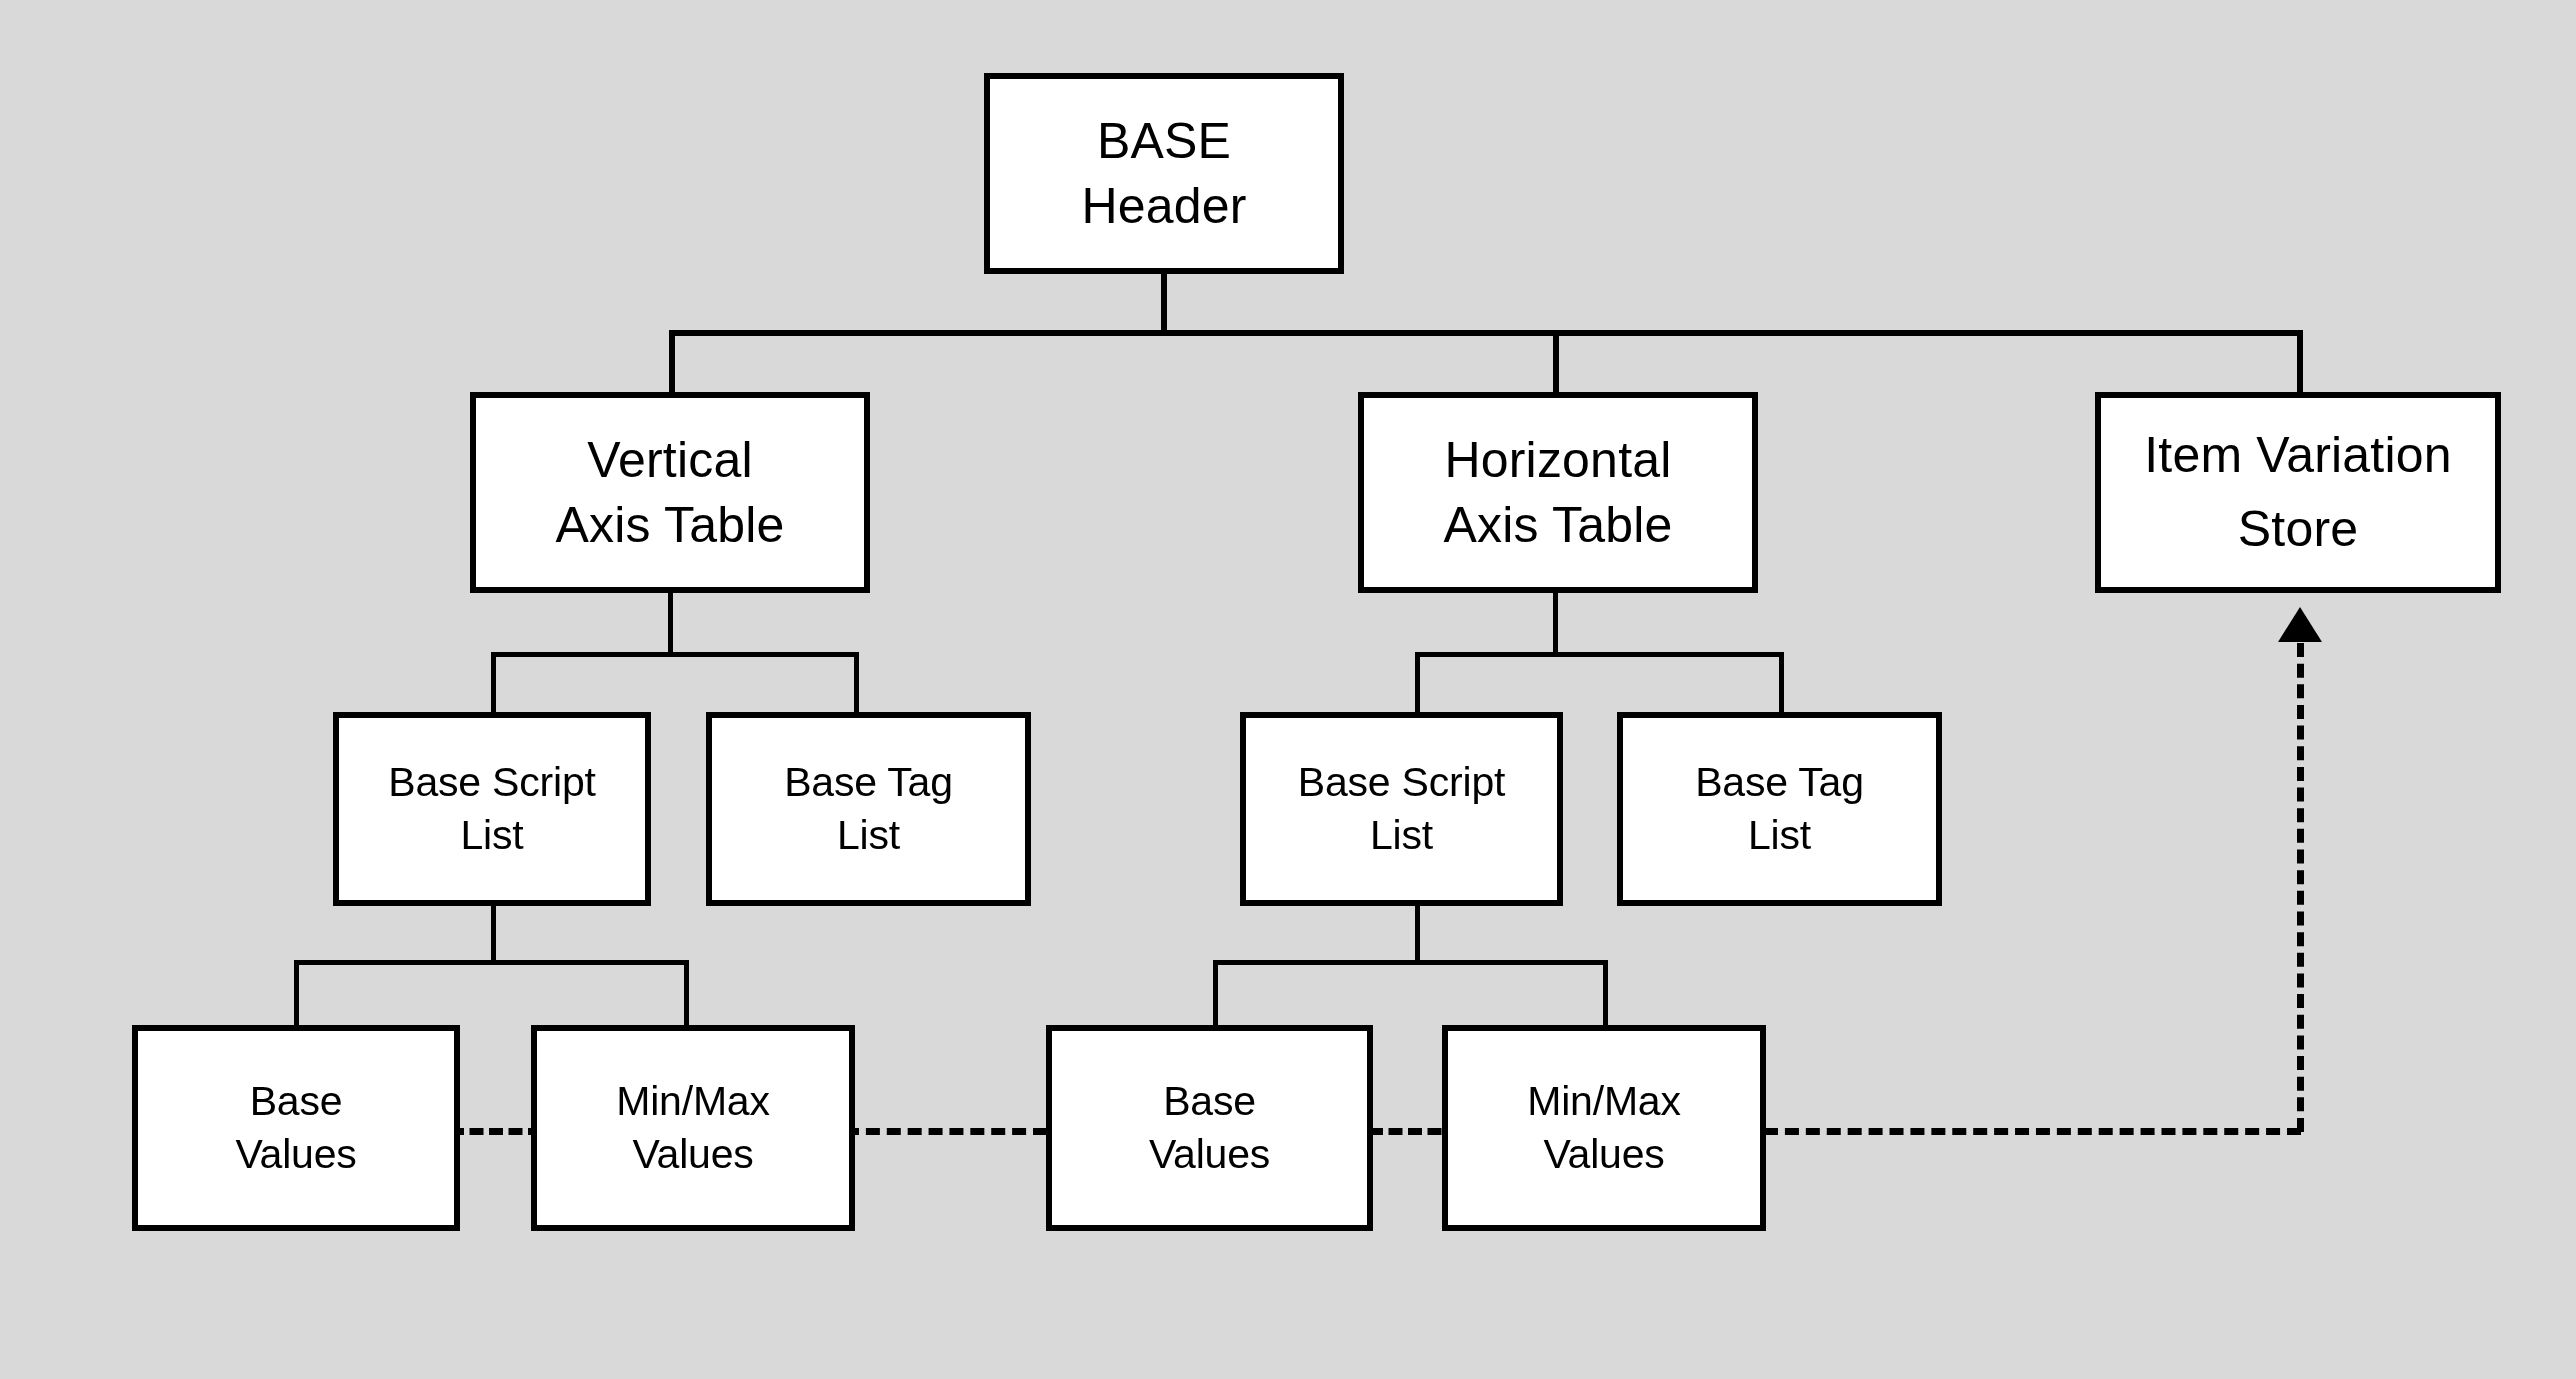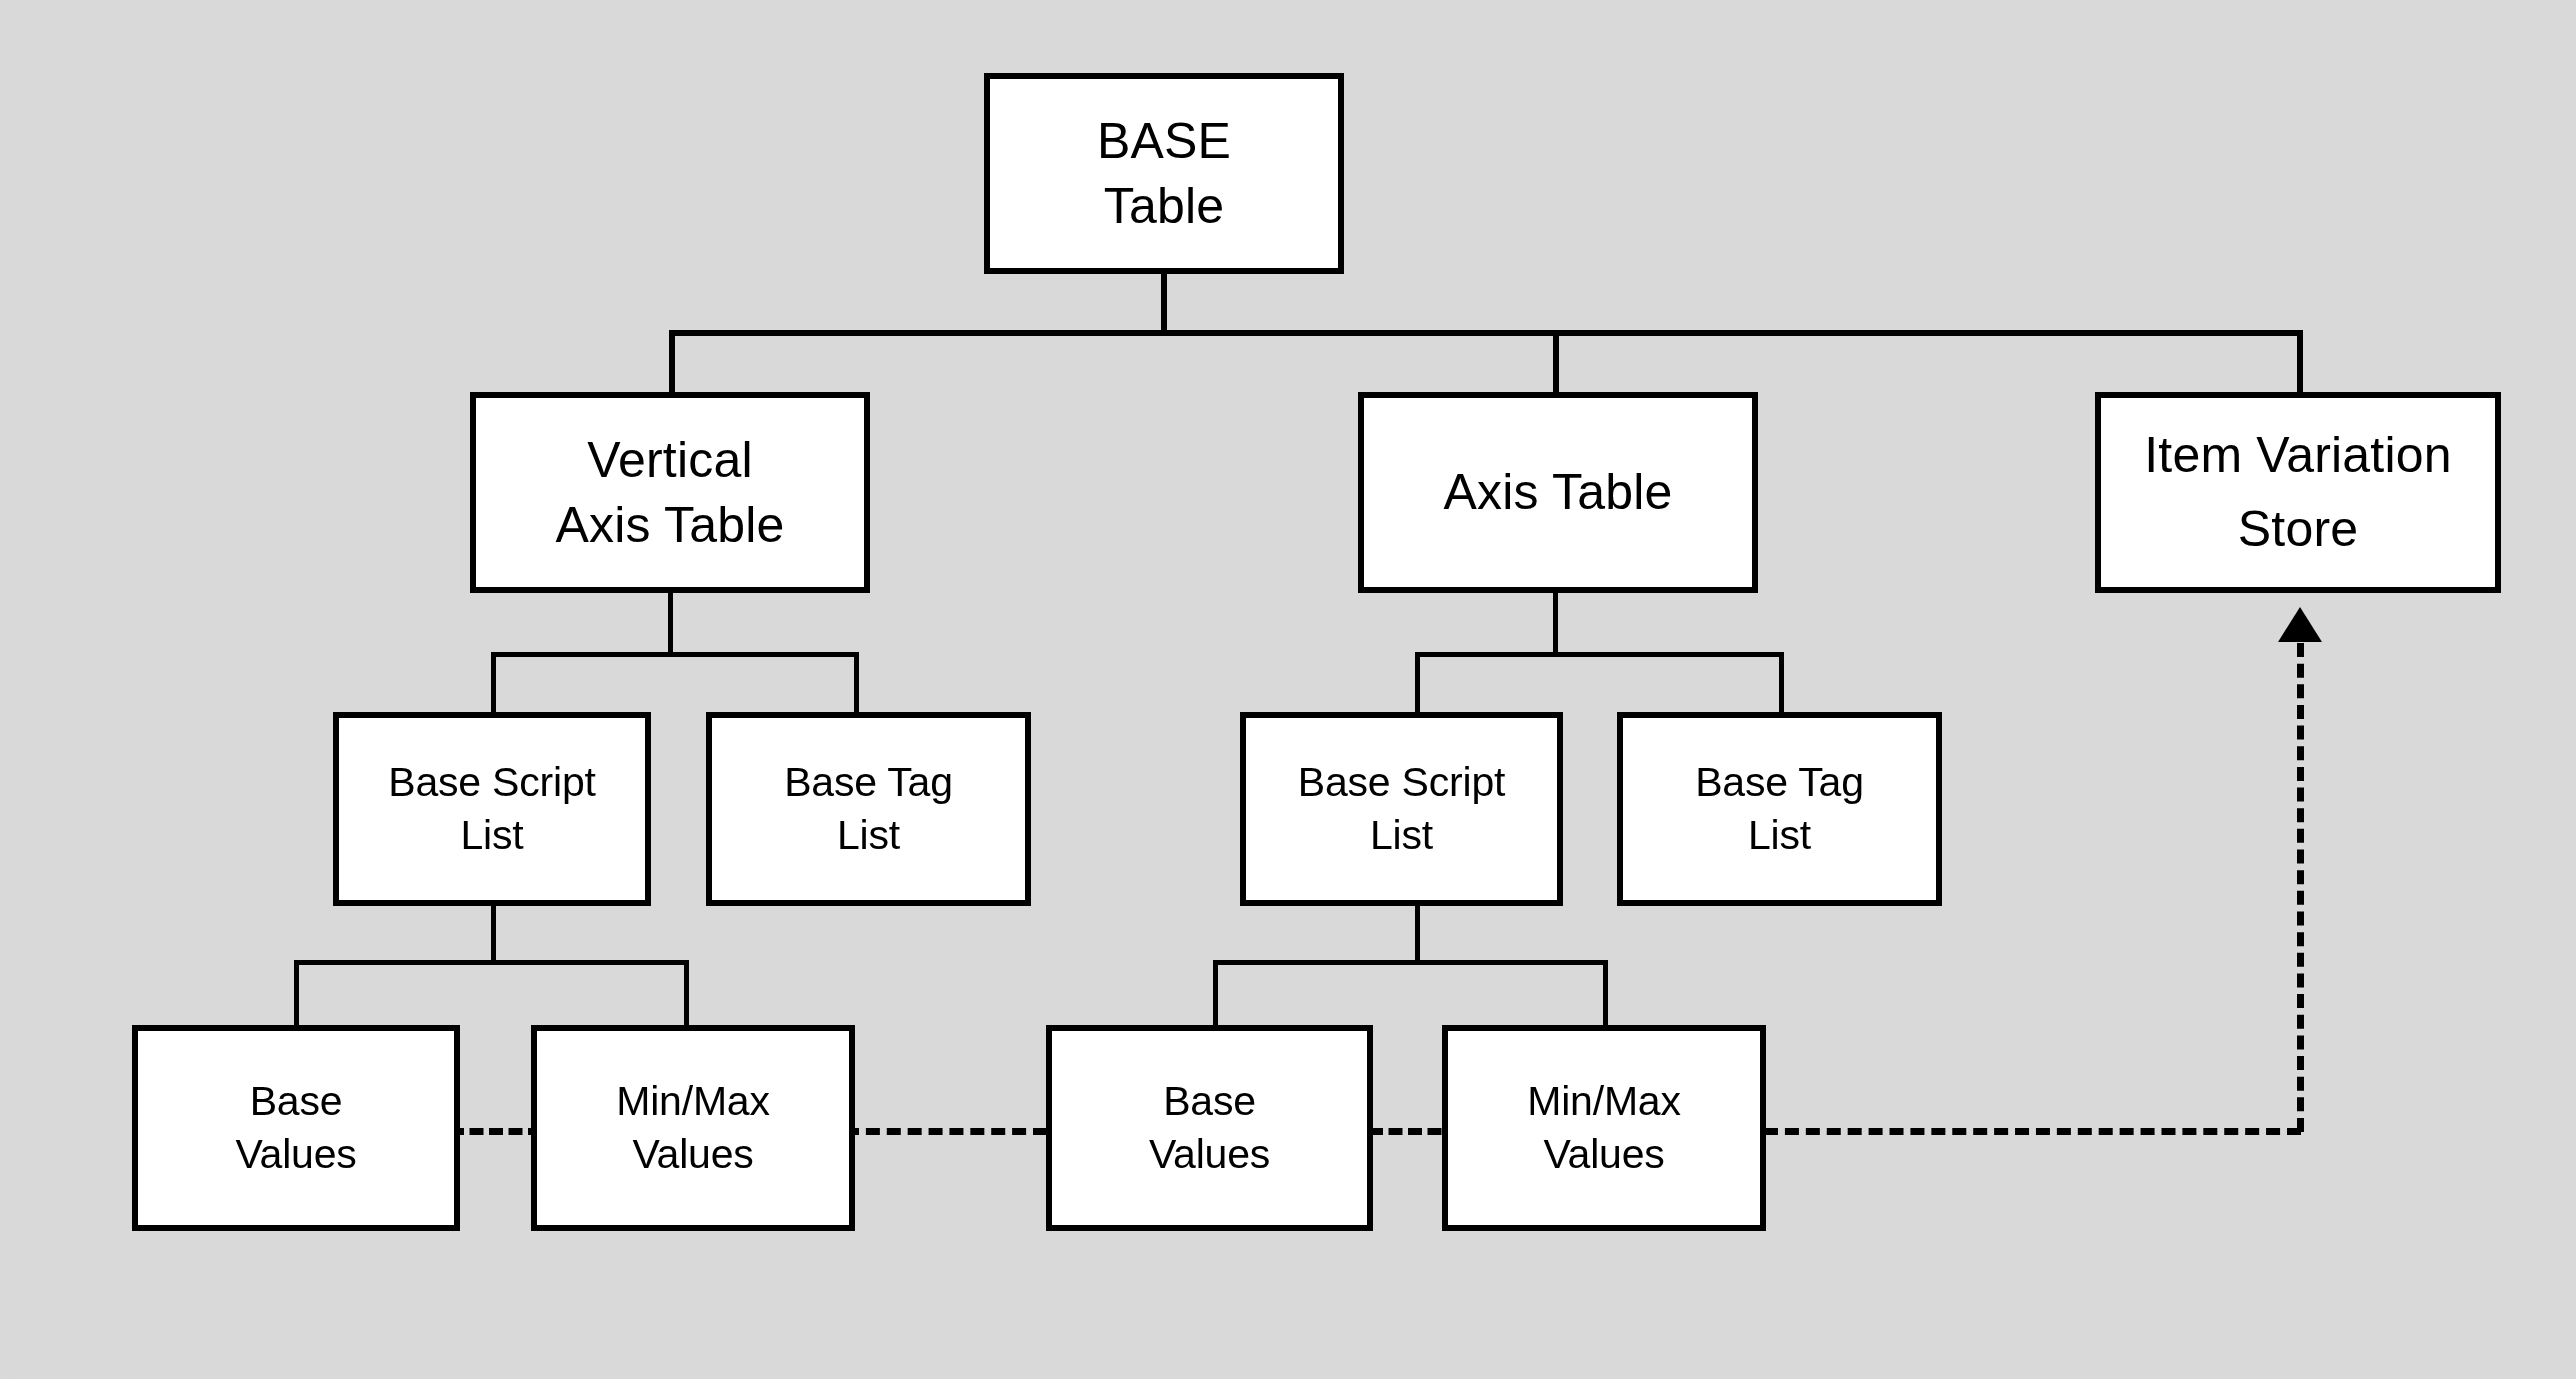--- a/index.html
+++ b/index.html
@@ -121,29 +121,30 @@
 
   <div class="dashline" style="left:450px; top:1128px; width:92px;"></div>
   <div class="dashline" style="left:845px; top:1128px; width:202px;"></div>
   <div class="dashline" style="left:1369px; top:1128px; width:92px;"></div>
   <div class="dashline" style="left:1764px; top:1128px; width:537px;"></div>
   <div class="dashline vert" style="left:2297px; top:643px; height:489px;"></div>
   <div class="arrowhead" style="left:2278px; top:607px;"></div>
 
   <div class="node wide" style="left:984px; top:73px; width:360px; height:201px;">
     <span class="ln">BASE</span>
-    <span class="ln">Table</span>
+    <span class="ln">Header</span>
   </div>
 
   <div class="node wide" style="left:470px; top:392px; width:400px; height:201px;">
     <span class="ln">Vertical</span>
     <span class="ln">Axis Table</span>
   </div>
 
   <div class="node wide" style="left:1358px; top:392px; width:400px; height:201px;">
+    <span class="ln">Horizontal</span>
     <span class="ln">Axis Table</span>
   </div>
 
   <div class="node wide" style="left:2095px; top:392px; width:406px; height:201px;gap:9px;">
     <span class="ln">Item Variation</span>
     <span class="ln">Store</span>
   </div>
 
   <div class="node narrow" style="left:333px; top:712px; width:318px; height:194px;">
     <span class="ln">Base Script</span>

